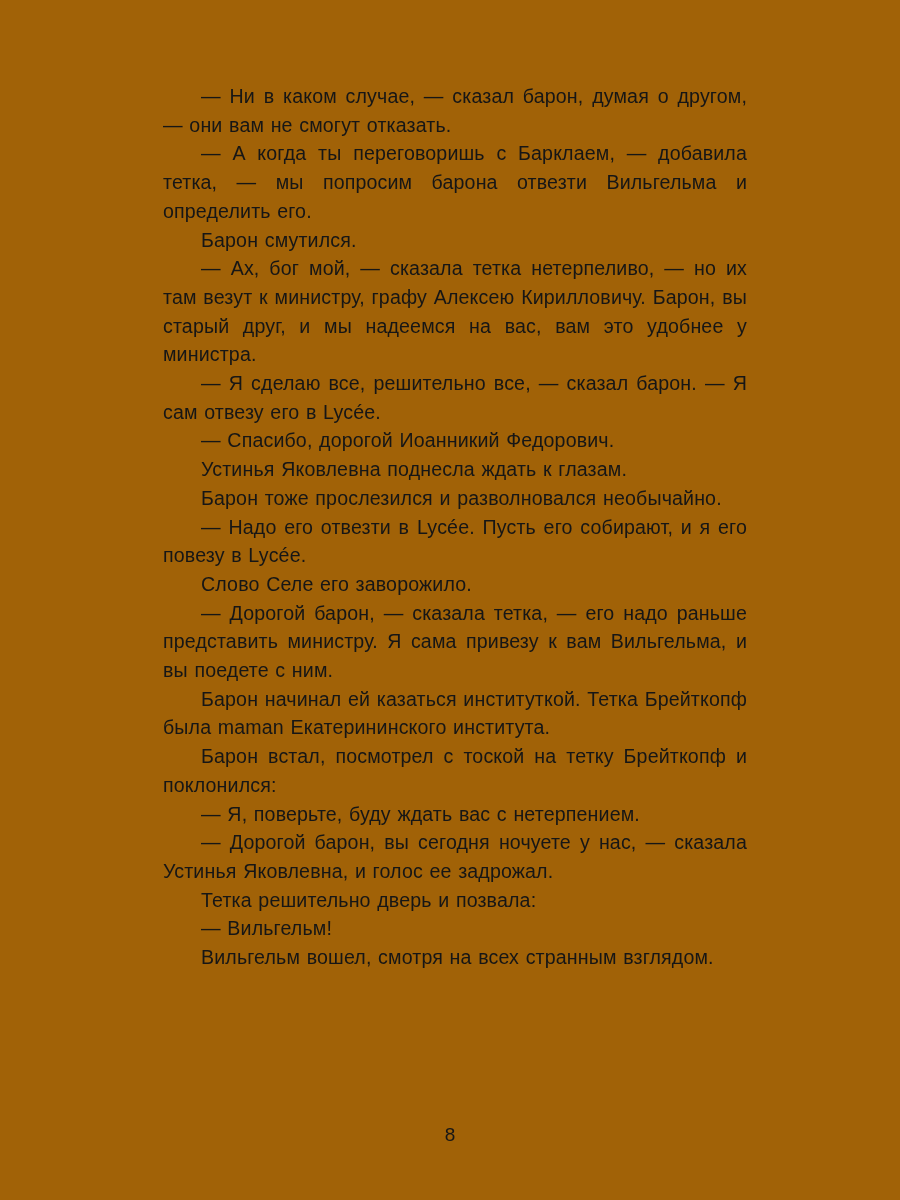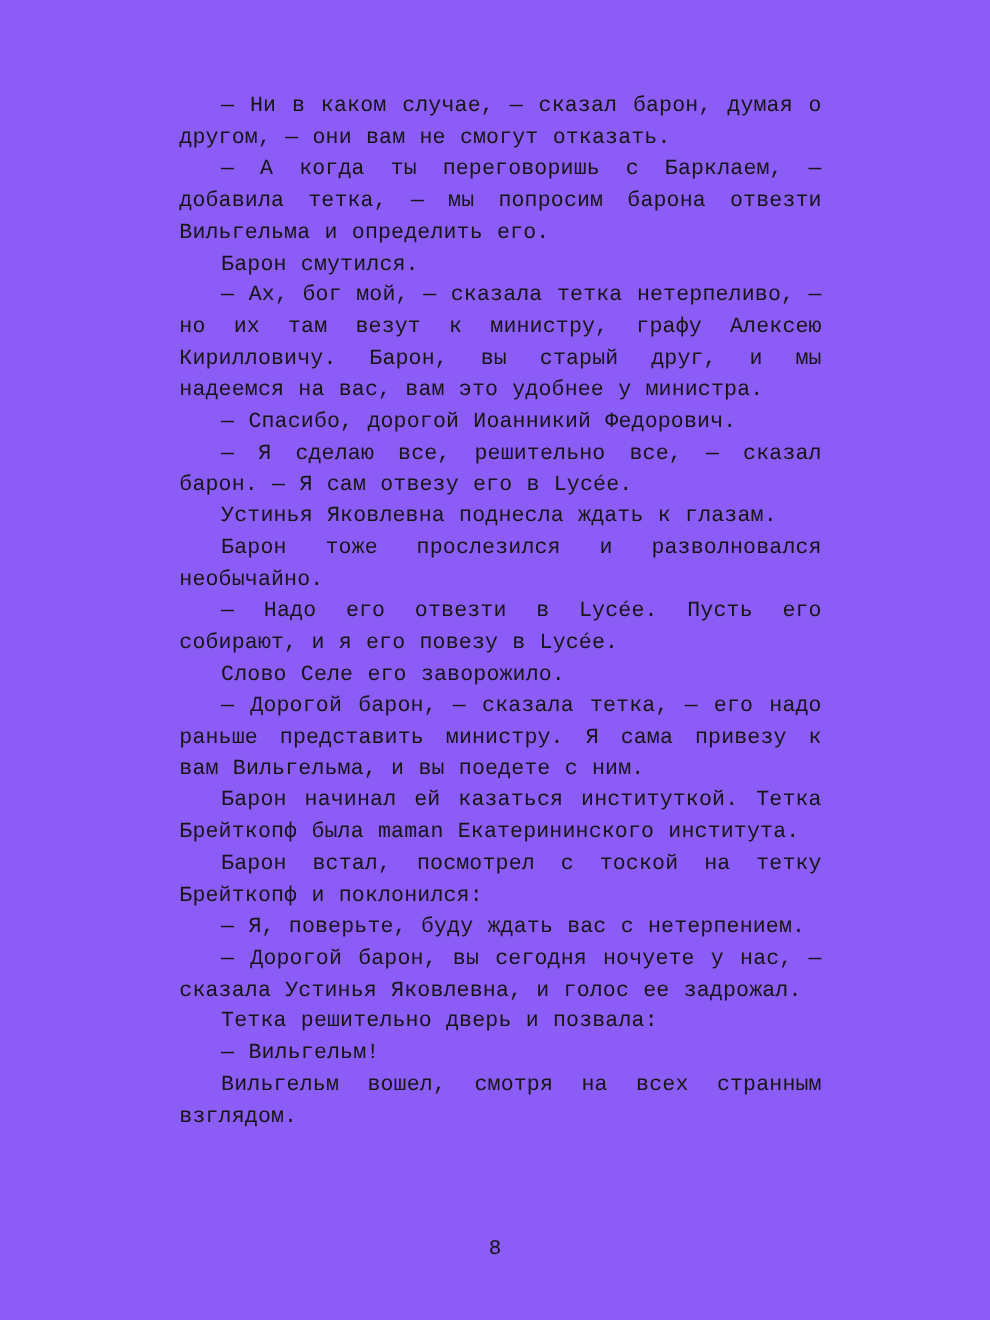--- a/index.html
+++ b/index.html
@@ -3,22 +3,22 @@
 <meta charset="utf-8">
 <style>
   * { margin: 0; padding: 0; box-sizing: border-box; }
   html, body {
     background: #ffffff;
   }
   .book-page {
     position: relative;
     width: 900px;
     height: 1200px;
-    background: #8b5cf6;
-    font-family: Liberation Mono, monospace;
+    background: #a16207;
+    font-family: Liberation Sans, sans-serif;
     color: #161616;
     overflow: hidden;
   }
   .text-block {
     position: absolute;
     left: 163px;
     top: 82px;
     width: 584px;
   }
   .text-block p {
@@ -41,22 +41,22 @@
 </style>
 </head>
 <body>
 
 <div class="book-page">
   <div class="text-block">
     <p>— Ни в каком случае, — сказал барон, думая о другом, — они вам не смогут отказать.</p>
     <p>— А когда ты переговоришь с Барклаем, — добавила тетка, — мы попросим барона отвезти Вильгельма и определить его.</p>
     <p>Барон смутился.</p>
     <p>— Ах, бог мой, — сказала тетка нетерпеливо, — но их там везут к министру, графу Алексею Кирилловичу. Барон, вы старый друг, и мы надеемся на вас, вам это удобнее у министра.</p>
+    <p>— Я сделаю все, решительно все, — сказал барон. — Я сам отвезу его в Lycée.</p>
     <p>— Спасибо, дорогой Иоанникий Федорович.</p>
-    <p>— Я сделаю все, решительно все, — сказал барон. — Я сам отвезу его в Lycée.</p>
     <p>Устинья Яковлевна поднесла ждать к глазам.</p>
     <p>Барон тоже прослезился и разволновался необычайно.</p>
     <p>— Надо его отвезти в Lycée. Пусть его собирают, и я его повезу в Lycée.</p>
     <p>Слово Селе его заворожило.</p>
     <p>— Дорогой барон, — сказала тетка, — его надо раньше представить министру. Я сама привезу к вам Вильгельма, и вы поедете с ним.</p>
     <p>Барон начинал ей казаться институткой. Тетка Брейткопф была maman Екатерининского института.</p>
     <p>Барон встал, посмотрел с тоской на тетку Брейткопф и поклонился:</p>
     <p>— Я, поверьте, буду ждать вас с нетерпением.</p>
     <p>— Дорогой барон, вы сегодня ночуете у нас, — сказала Устинья Яковлевна, и голос ее задрожал.</p>
     <p>Тетка решительно дверь и позвала:</p>

